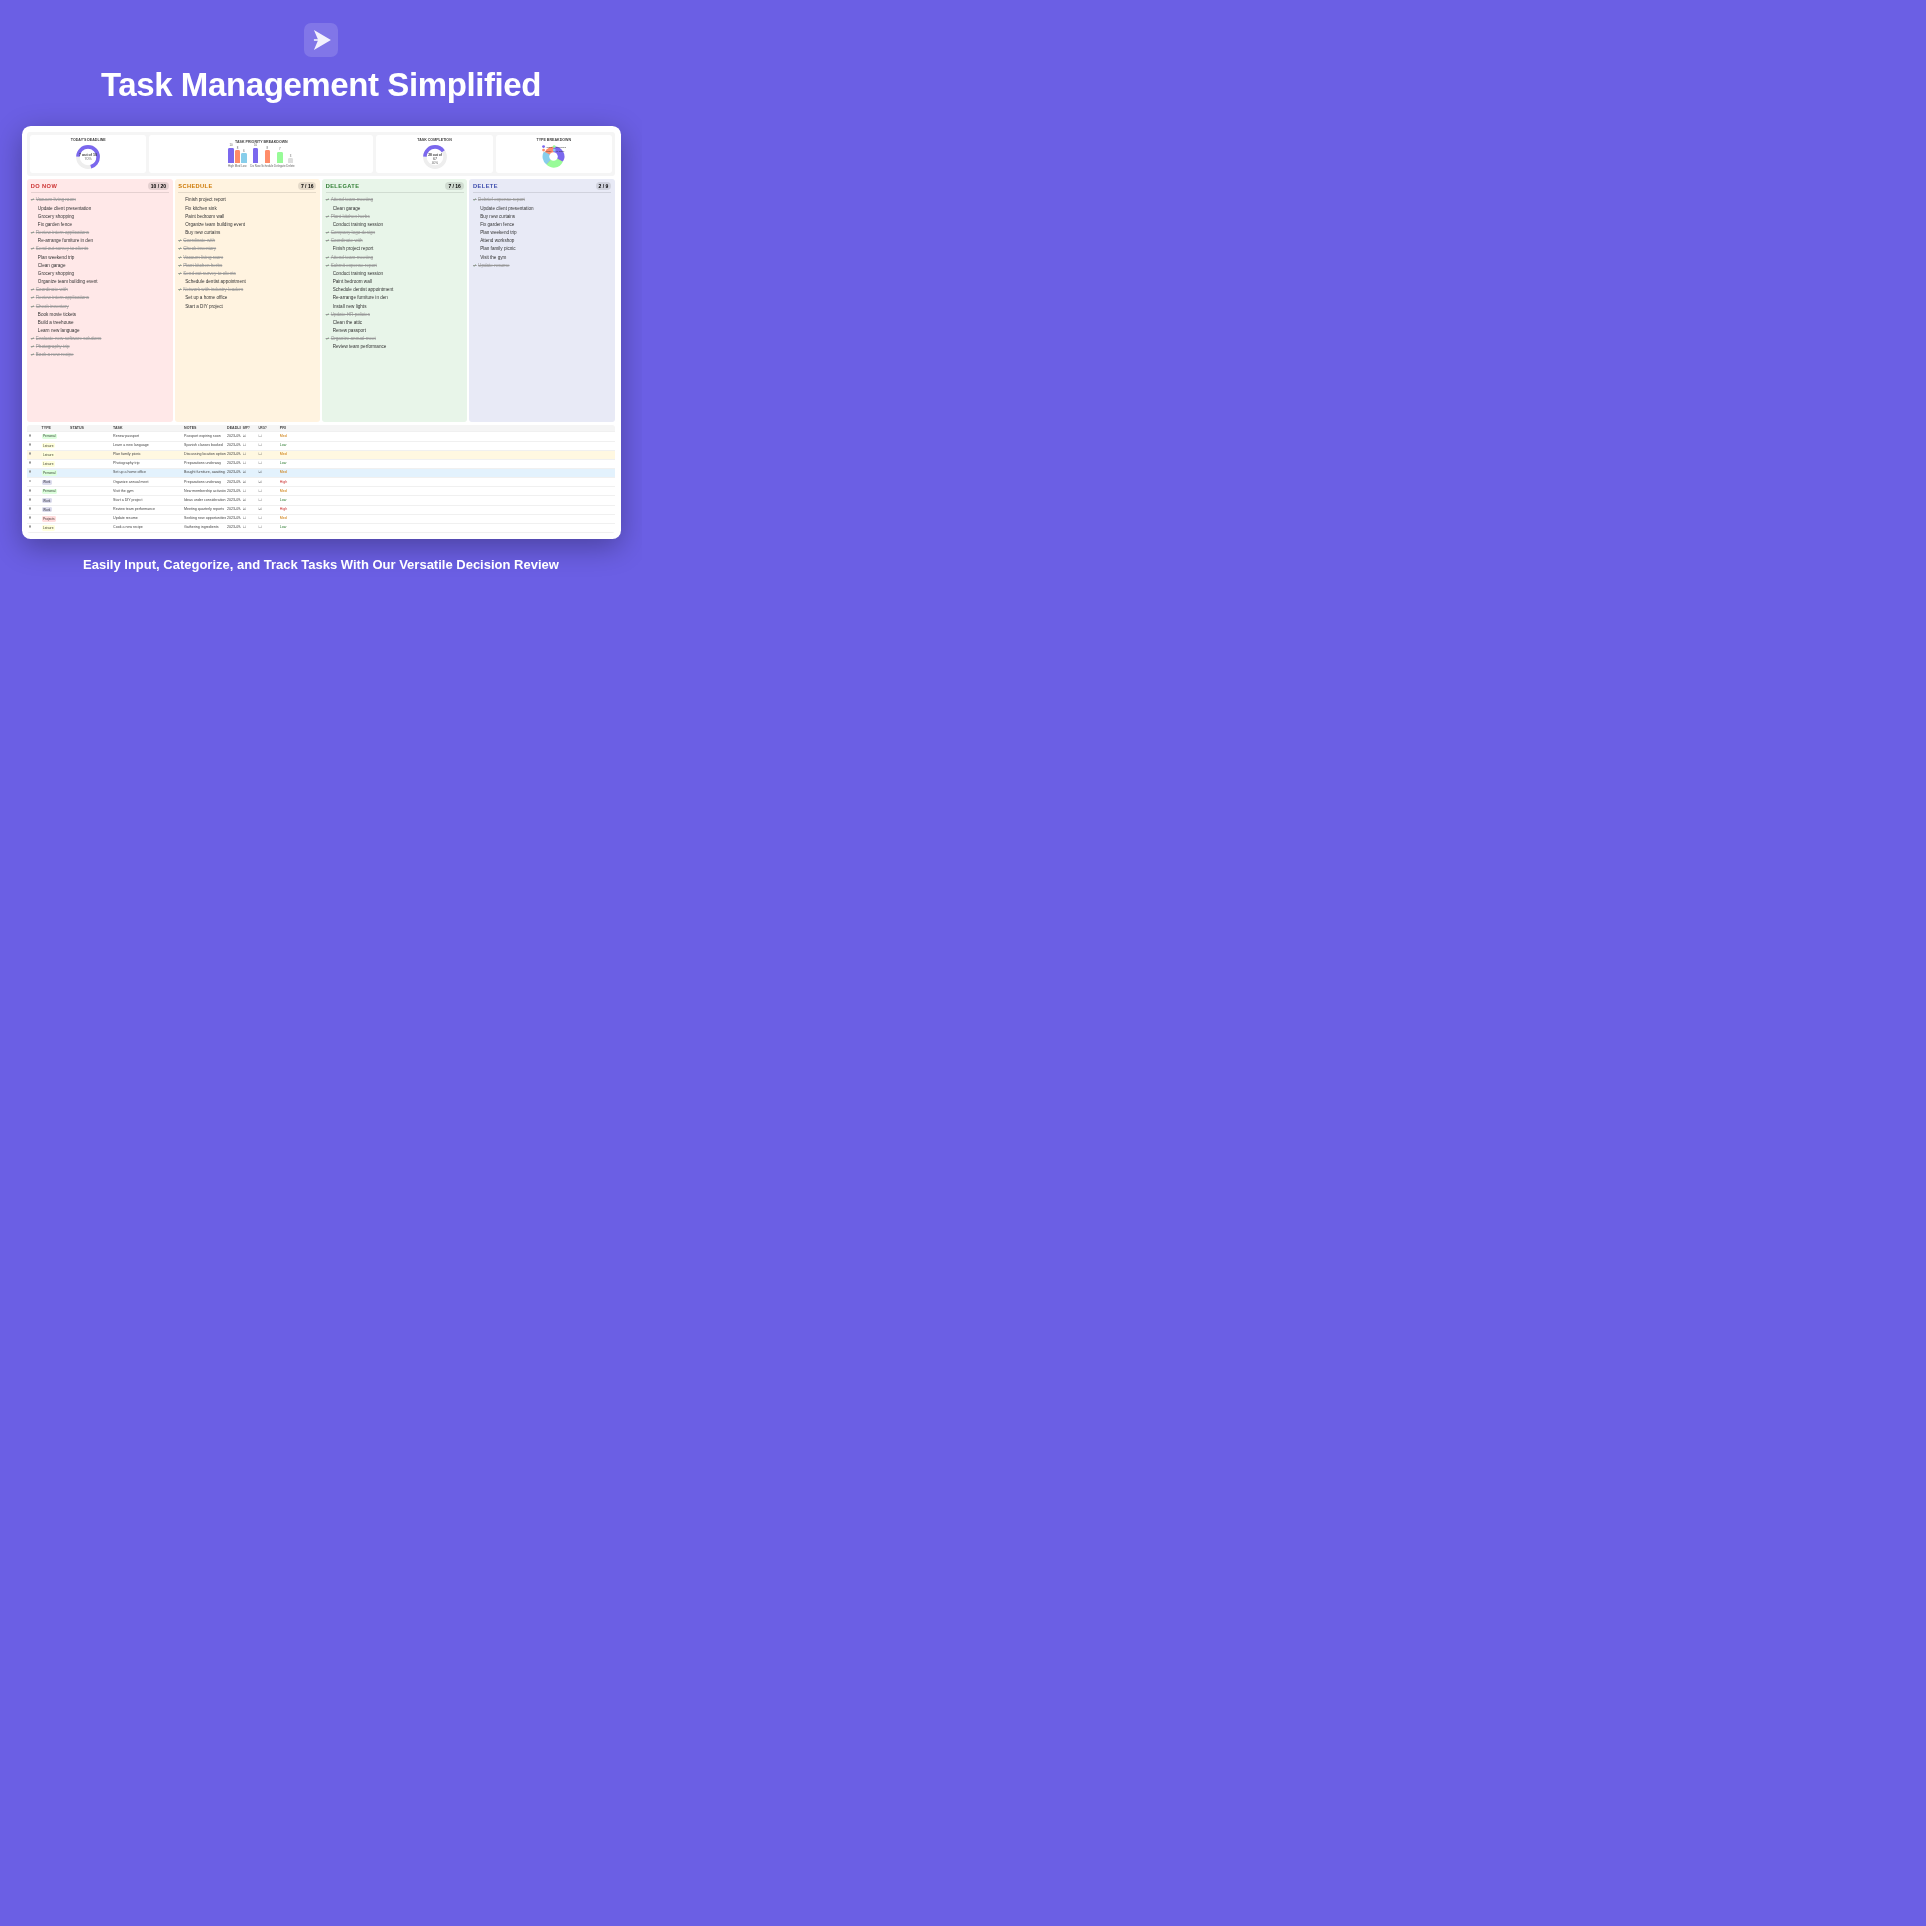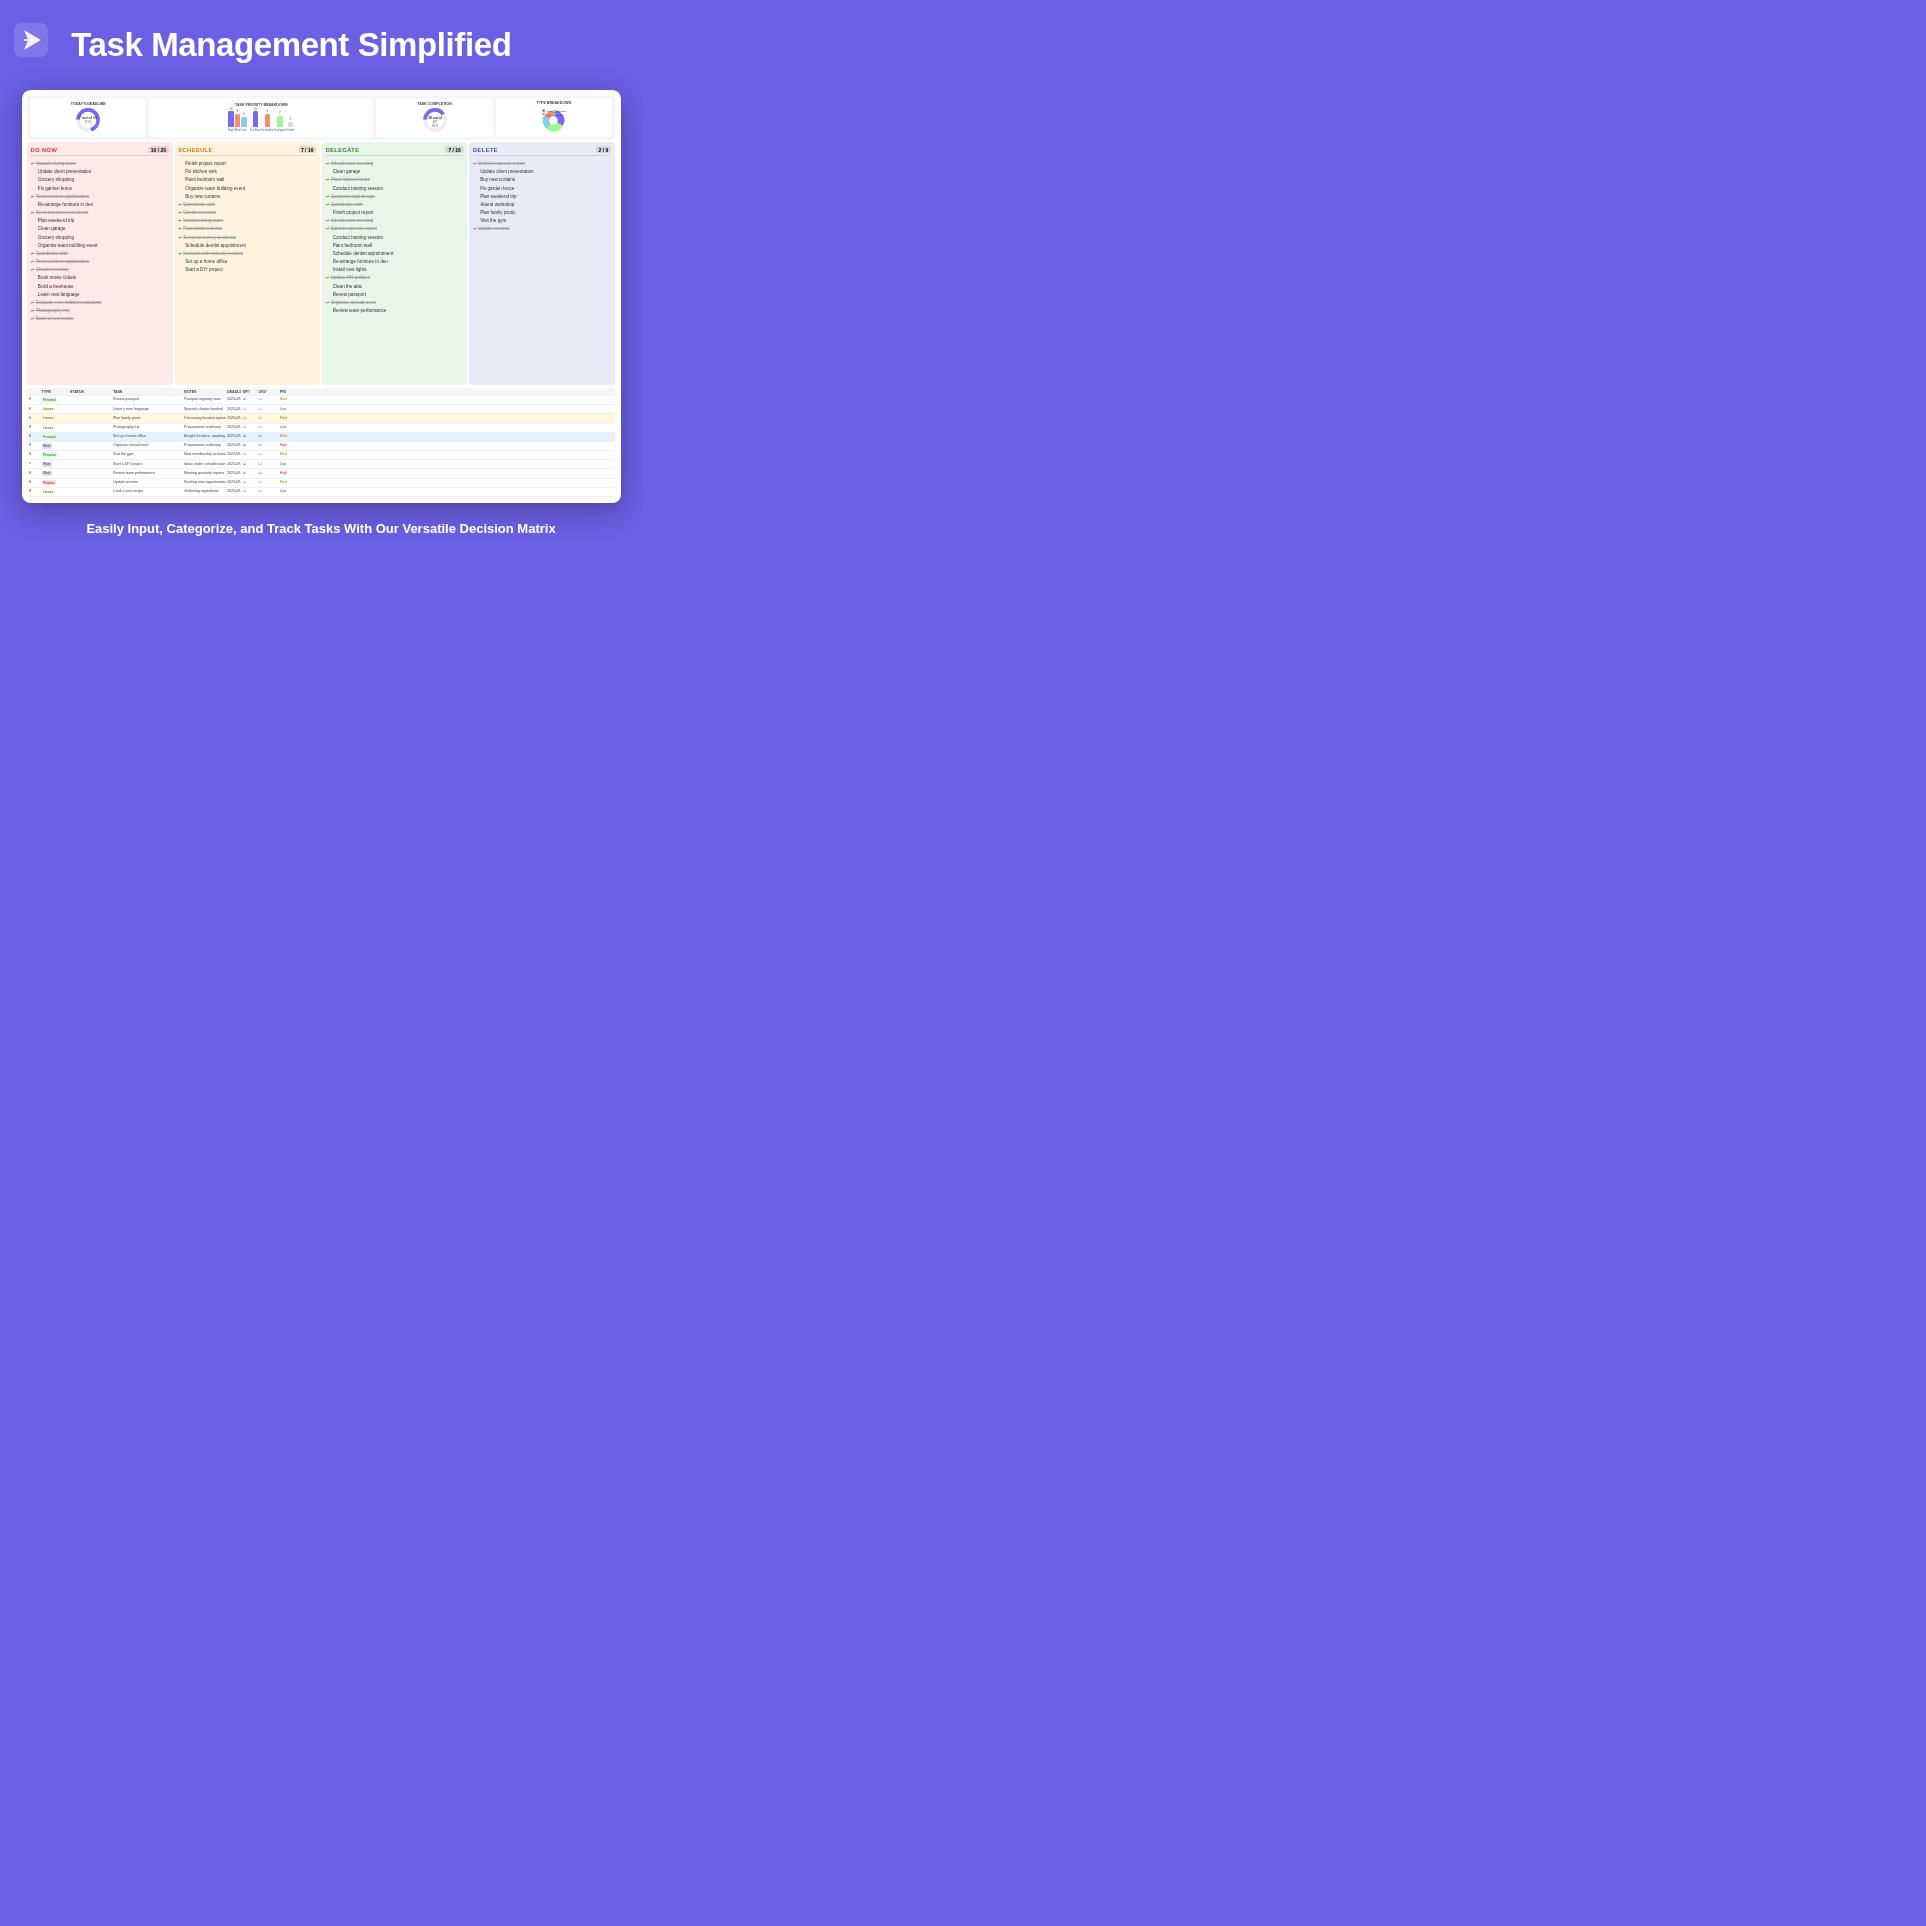--- a/index.html
+++ b/index.html
@@ -10,25 +10,24 @@
       font-family: 'Arial', sans-serif;
       display: flex;
       flex-direction: column;
       align-items: center;
       overflow: hidden;
     }
 
     
     .header {
       display: flex;
-      flex-direction: row;
+      flex-direction: column;
       align-items: center;
       padding: 23px 14.3px 14.3px;
       width: 100%;
-      gap: 23px;
     }
 
     .logo-icon {
       width: 34px;
       height: 34px;
       margin-bottom: 10px;
     }
 
     .main-title {
       color: white;
@@ -763,14 +762,14 @@
       <div class="table-cell">2023-09-20</div>
       <div class="table-cell">☐</div>
       <div class="table-cell">☐</div>
       <div class="table-cell priority-low">Low</div>
     </div>
   </div>
 
 </div>
 
 <div class="footer-text">Easily Input, Categorize, and Track Tasks
-With Our Versatile Decision Matrix</div>
+With Our Versatile Decision Review</div>
 
 
 </body></html>

